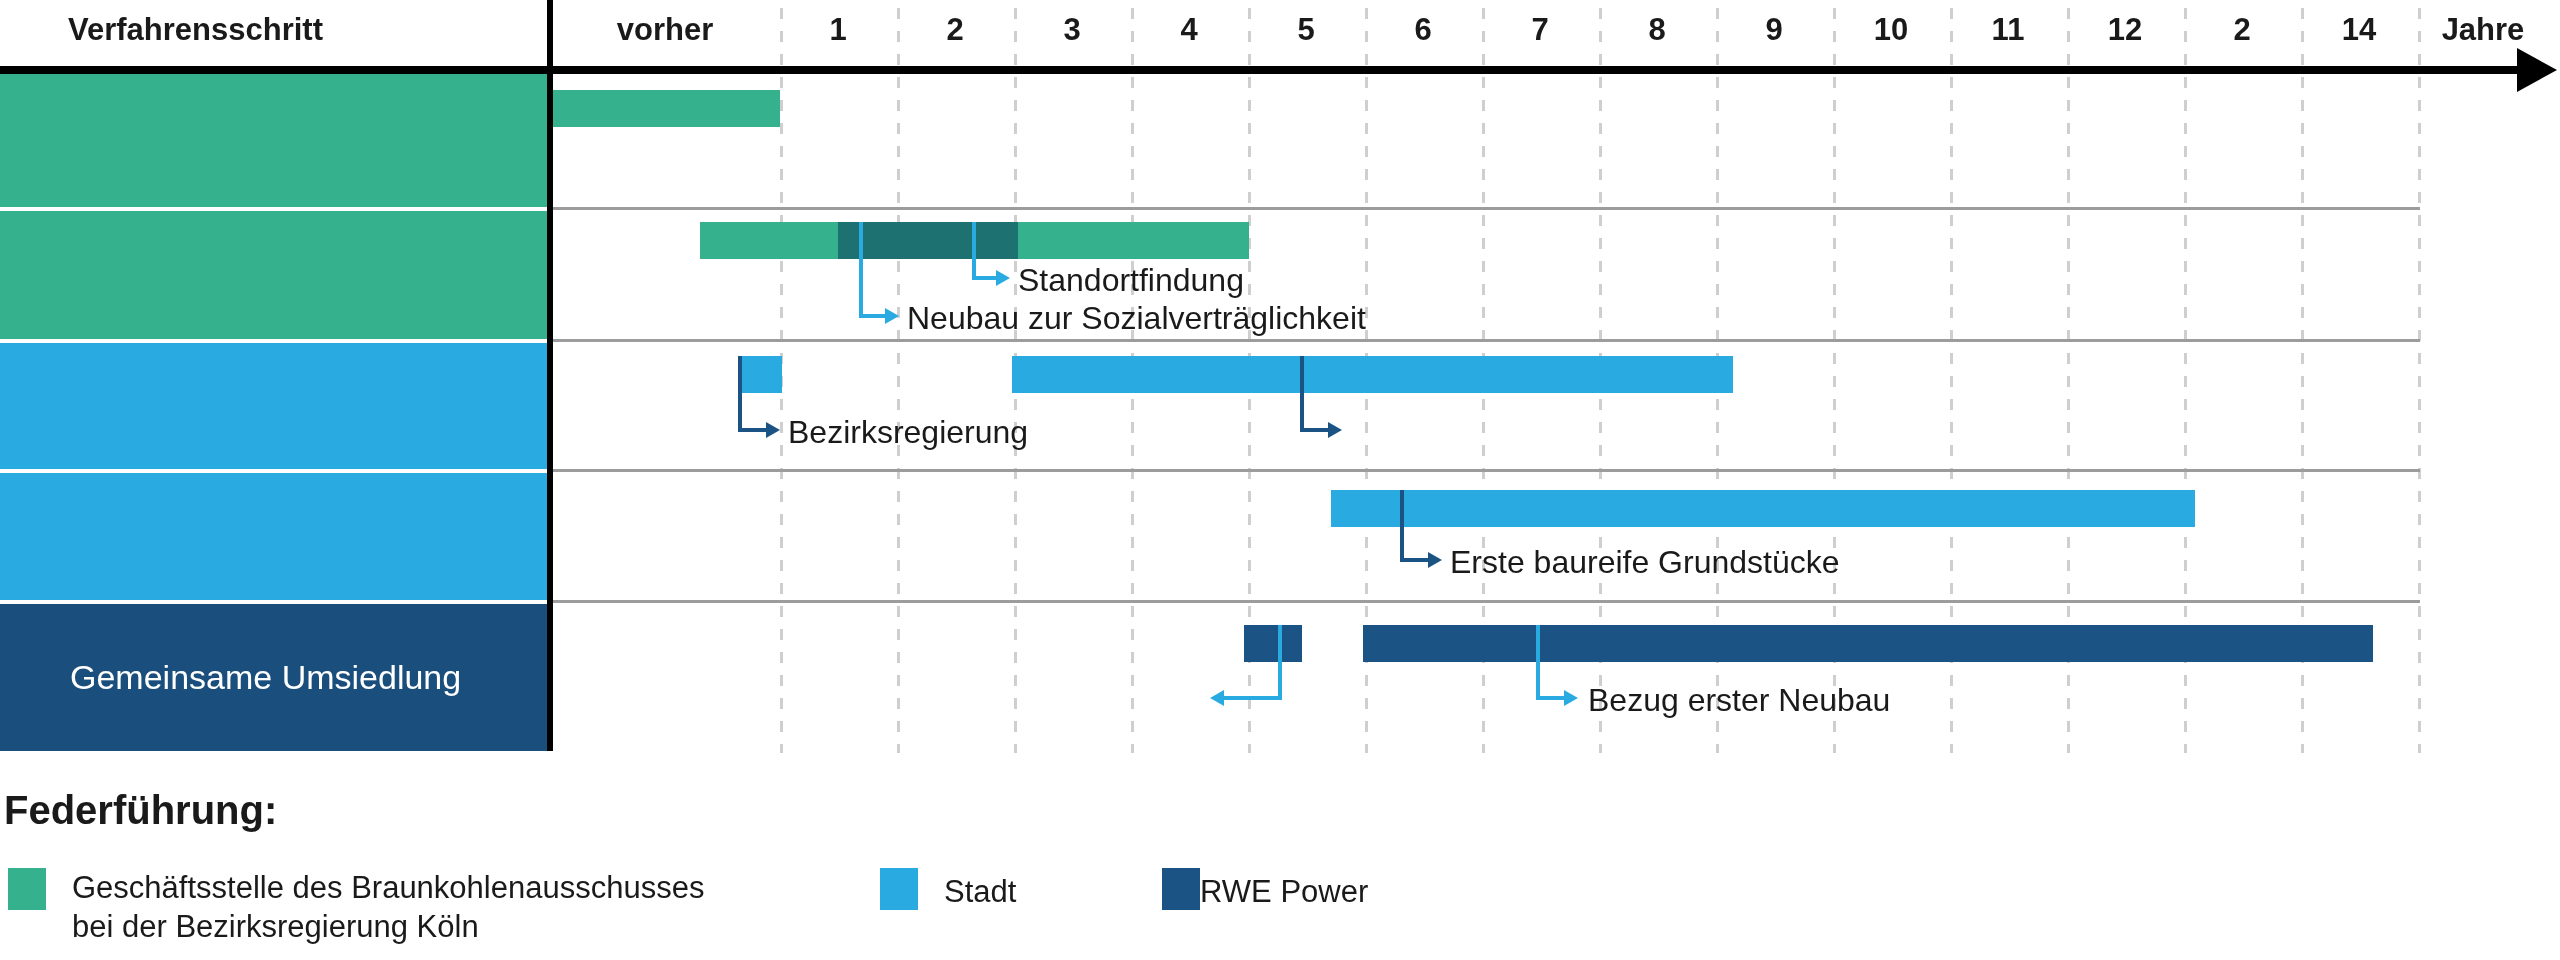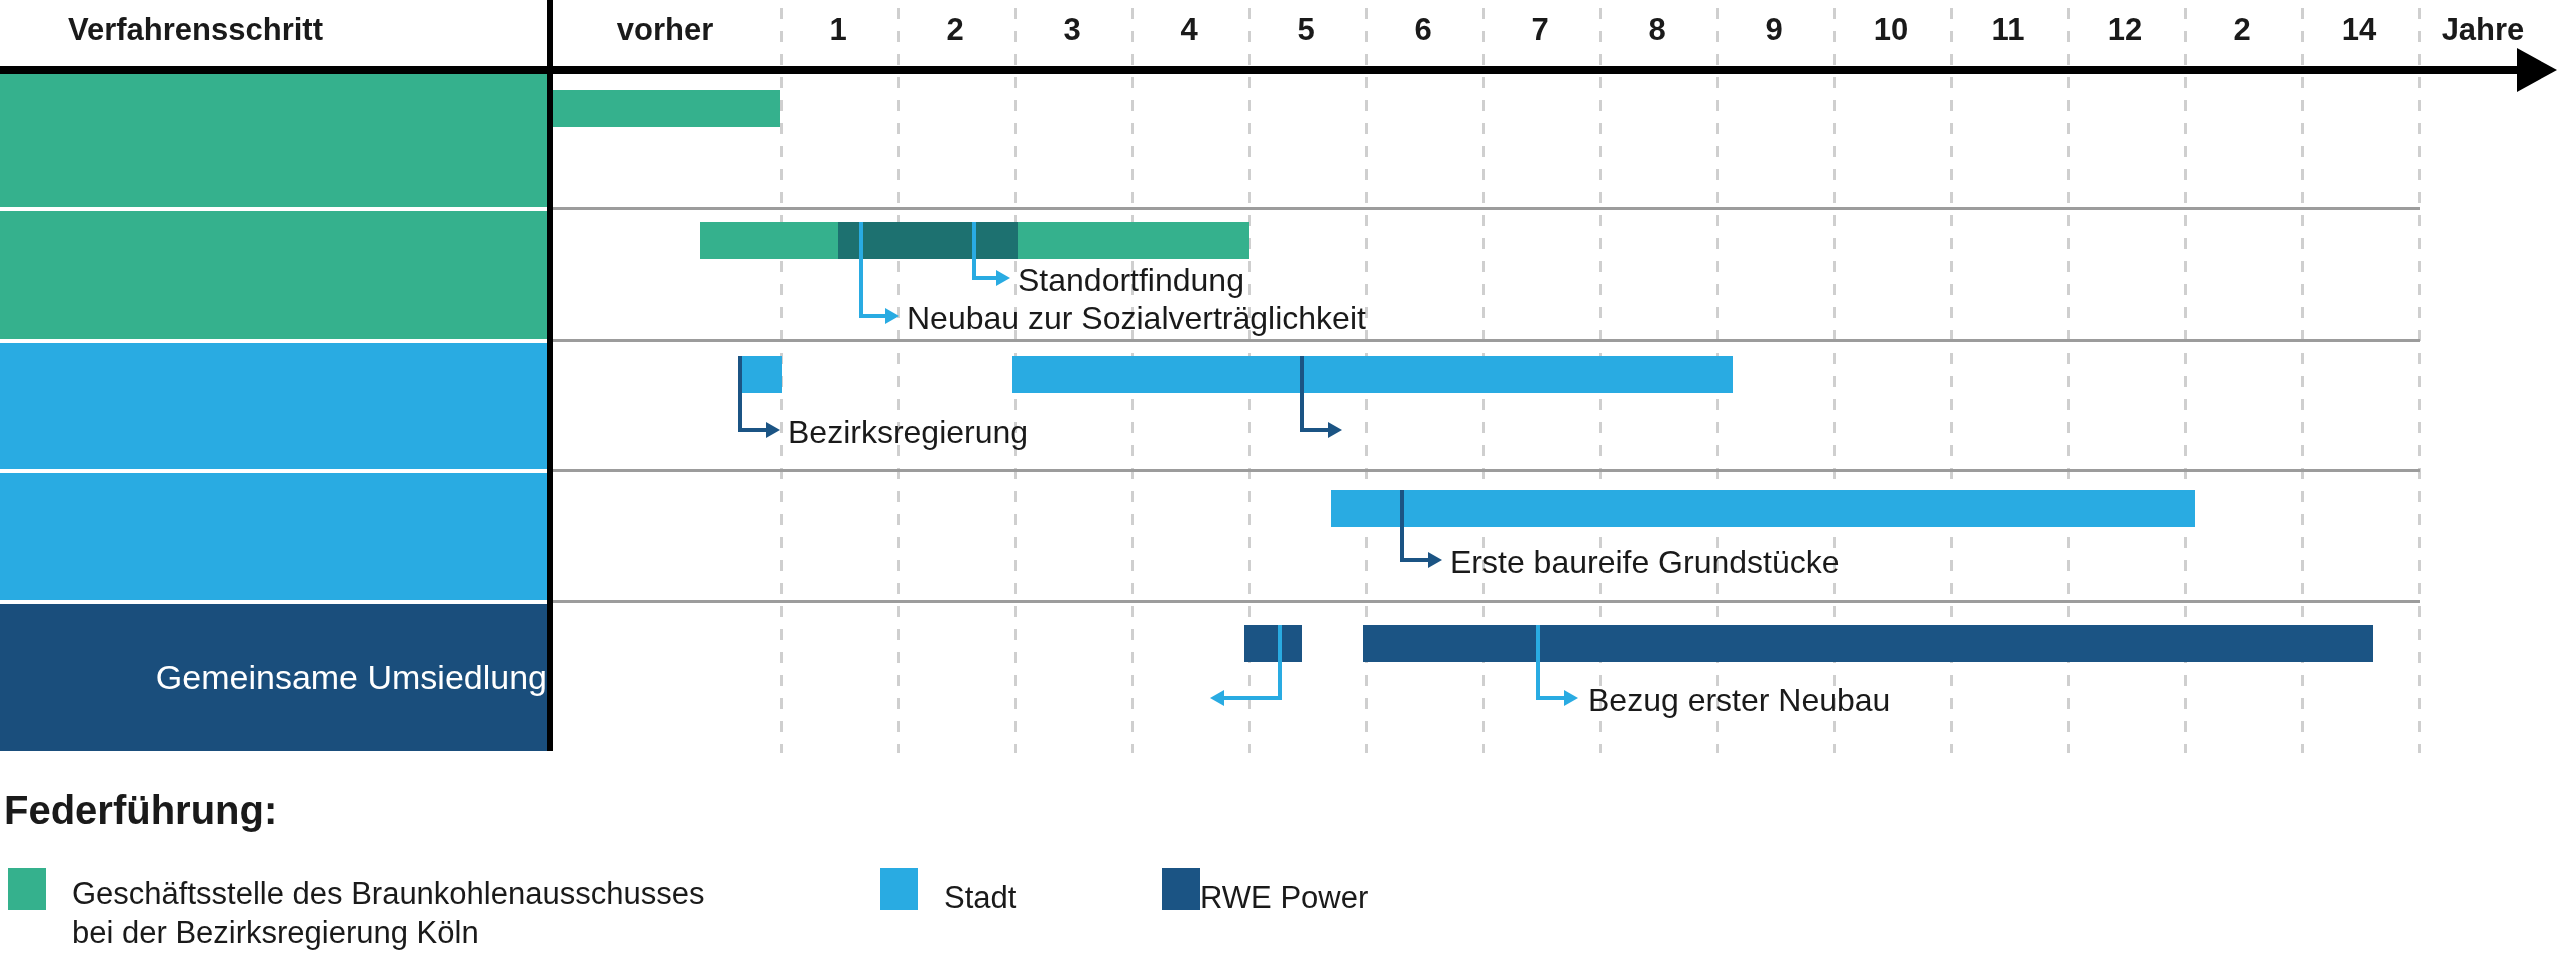--- a/index.html
+++ b/index.html
@@ -4,32 +4,32 @@
 <style>
   html,body{margin:0;padding:0;background:#fff;}
   #stage{position:relative;width:2560px;height:960px;background:#fff;overflow:hidden;
          font-family:"Liberation Sans",sans-serif;color:#1a1a1a;}
   .abs{position:absolute;white-space:nowrap;}
   .axis-label{font-size:31px;font-weight:bold;top:12px;}
   .yr{transform:translateX(-50%);}
   .gridline{position:absolute;top:8px;height:745px;width:3px;
             background:repeating-linear-gradient(to bottom,#cfcfcf 0 11px,transparent 11px 23px);}
   .sep{position:absolute;left:553px;width:1867px;height:3px;background:#9c9c9c;}
-  .rowbox{position:absolute;left:0;width:547px;display:flex;align-items:center;justify-content:flex-end;}
+  .rowbox{position:absolute;left:0;width:547px;display:flex;align-items:center;}
   .bar{position:absolute;height:37px;}
   .vline{position:absolute;width:4px;}
   .hline{position:absolute;height:4px;}
   .head-r{position:absolute;width:0;height:0;border-top:8px solid transparent;border-bottom:8px solid transparent;}
   .head-l{position:absolute;width:0;height:0;border-top:8px solid transparent;border-bottom:8px solid transparent;}
   .ann{position:absolute;font-size:32px;}
   .lb{background:#29abe2;}  .db{background:#1b5484;}
   .c-lb{border-left-color:#29abe2;} .c-lbl{border-right-color:#29abe2;}
   .c-db{border-left-color:#1b5484;}
   .legend-sq{position:absolute;width:38px;height:42px;}
-  .legend-txt{position:absolute;font-size:31px;line-height:39px;margin-top:6px;}
+  .legend-txt{position:absolute;font-size:31px;line-height:39px;}
 </style>
 </head>
 <body>
 
 <div id="stage">
 
   <div class="gridline" style="left:780px"></div>
   <div class="gridline" style="left:897px"></div>
   <div class="gridline" style="left:1014px"></div>
   <div class="gridline" style="left:1131px"></div>

